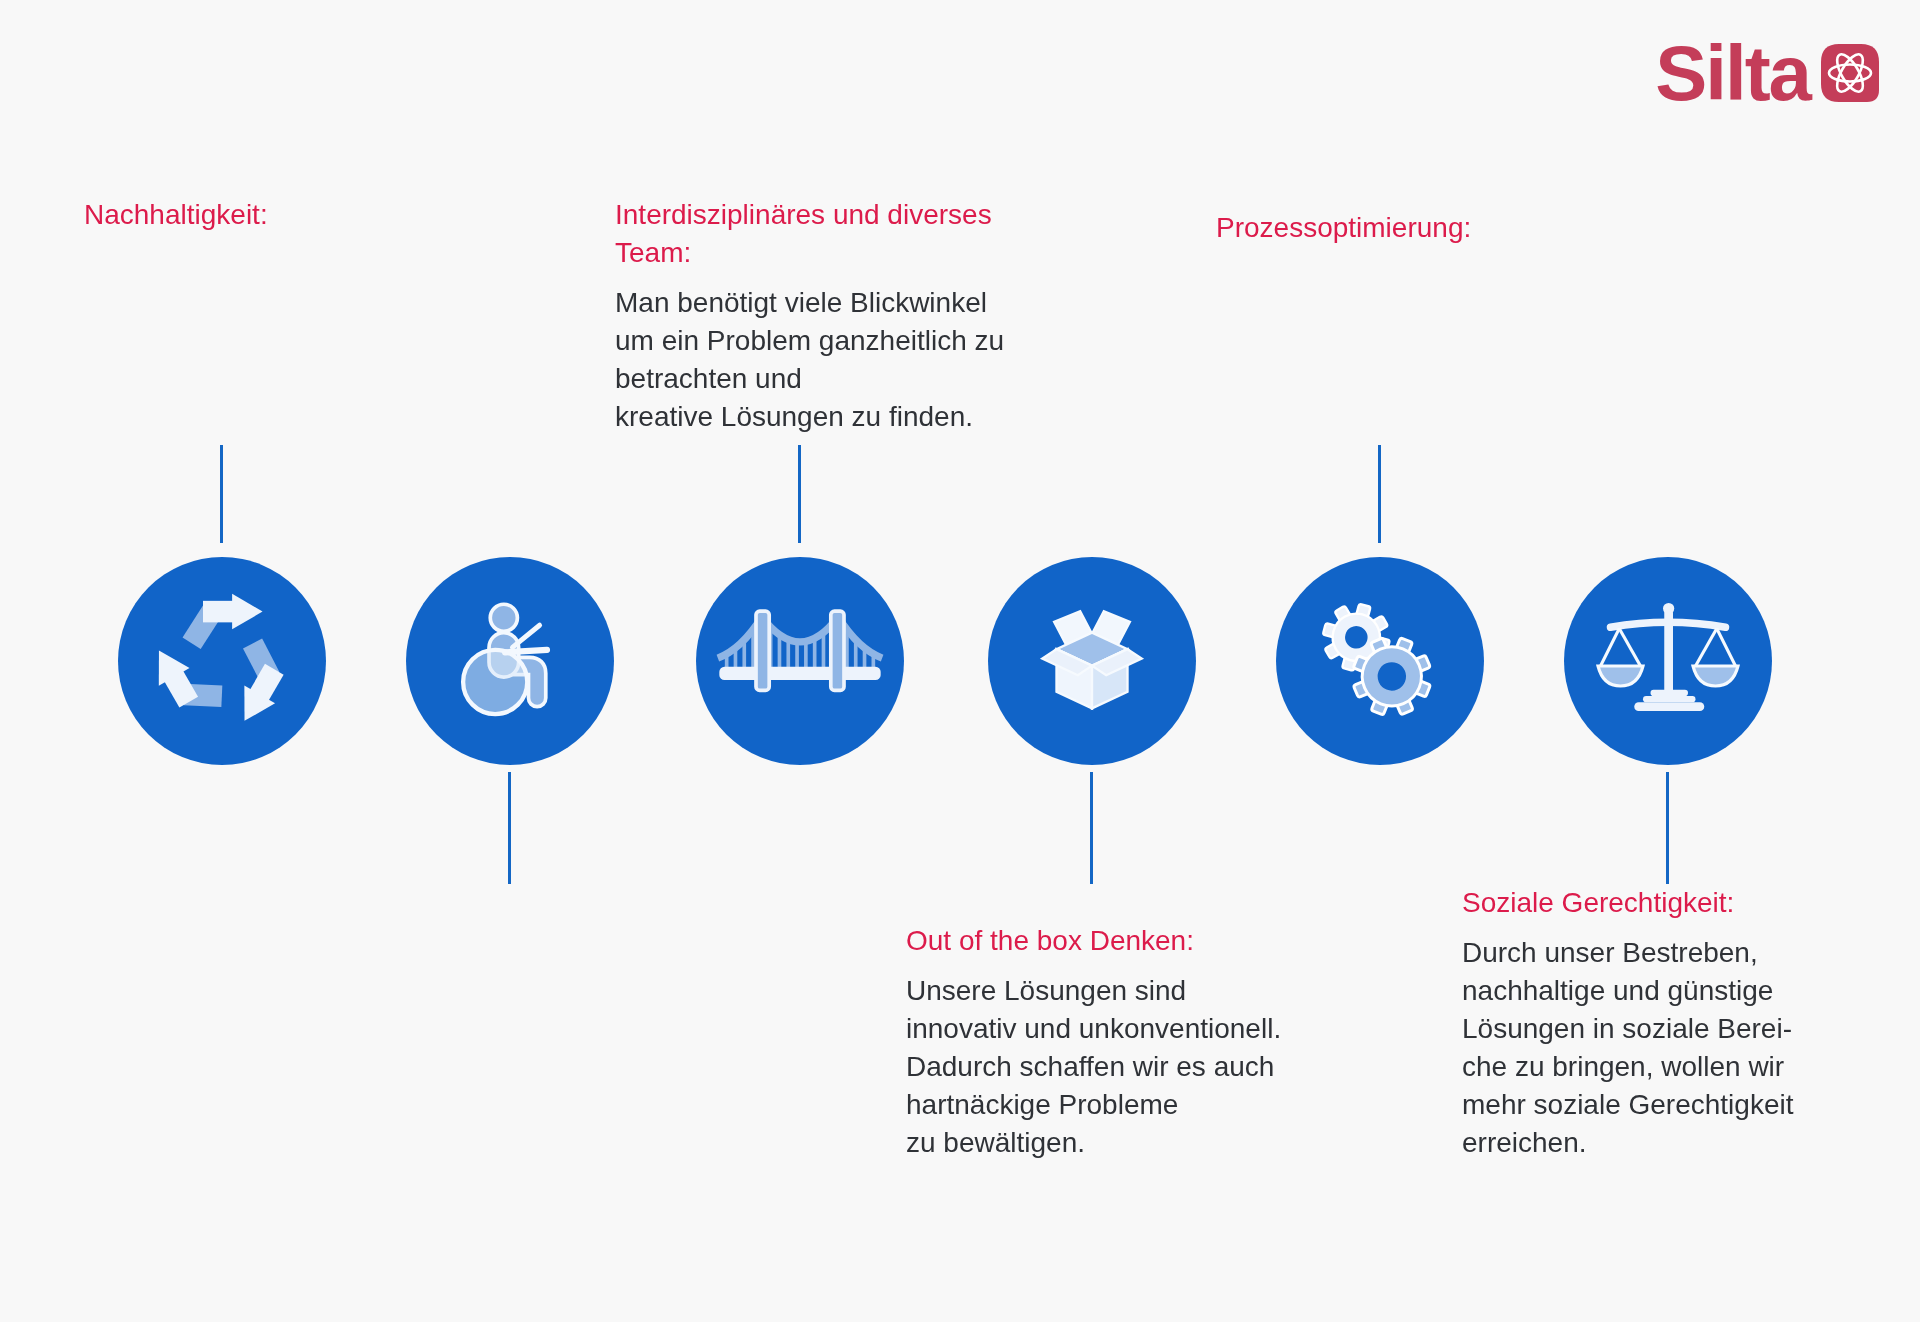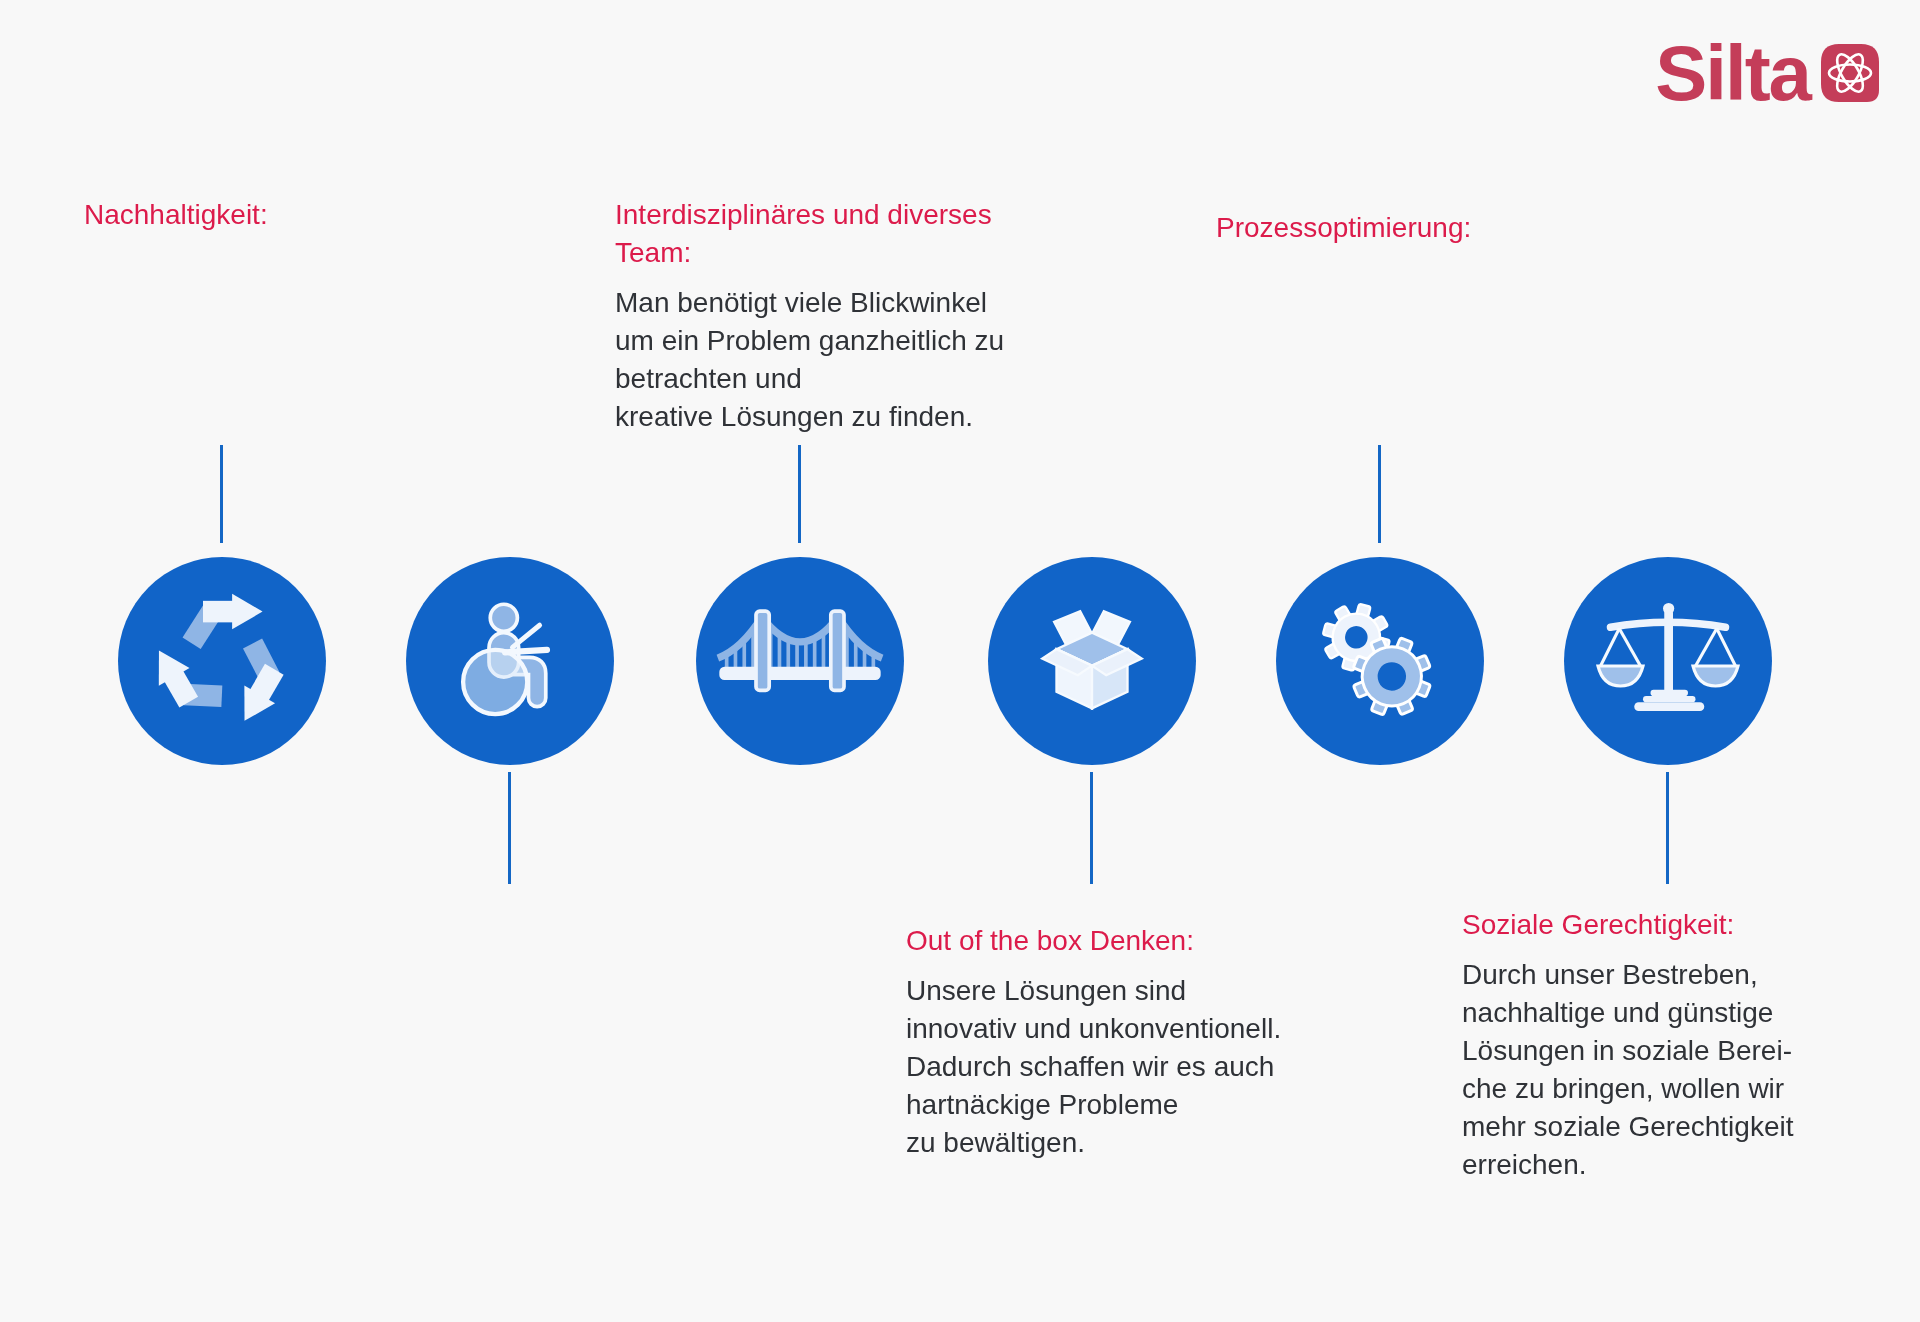--- a/index.html
+++ b/index.html
@@ -33,21 +33,21 @@
     margin:0;
     font-size:28px;line-height:38px;
     color:#2F3237;
     white-space:pre-line;
   }
   .b-top-0{left:84px;  top:196px;width:440px;}
   .b-top-1{left:615px; top:196px;width:480px;}
   .b-top-2{left:1216px;top:192px;width:580px;margin-top:17px;}
   .b-bot-0{left:374px; top:906px;width:440px;}
   .b-bot-1{left:906px; top:906px;width:480px;margin-top:16px;}
-  .b-bot-2{left:1462px;top:906px;width:450px;}
+  .b-bot-2{left:1462px;top:884px;width:450px;}
 
   
   .connector{position:absolute;width:3px;background:#1467C5;}
   .c-top{top:445px;height:98px;}
   .c-bot{top:772px;height:112px;}
   .c-x0{left:220px;}  
   .c-x2{left:798px;}  
   .c-x4{left:1378px;} 
   .c-x1{left:508px;}  
   .c-x3{left:1090px;} 

